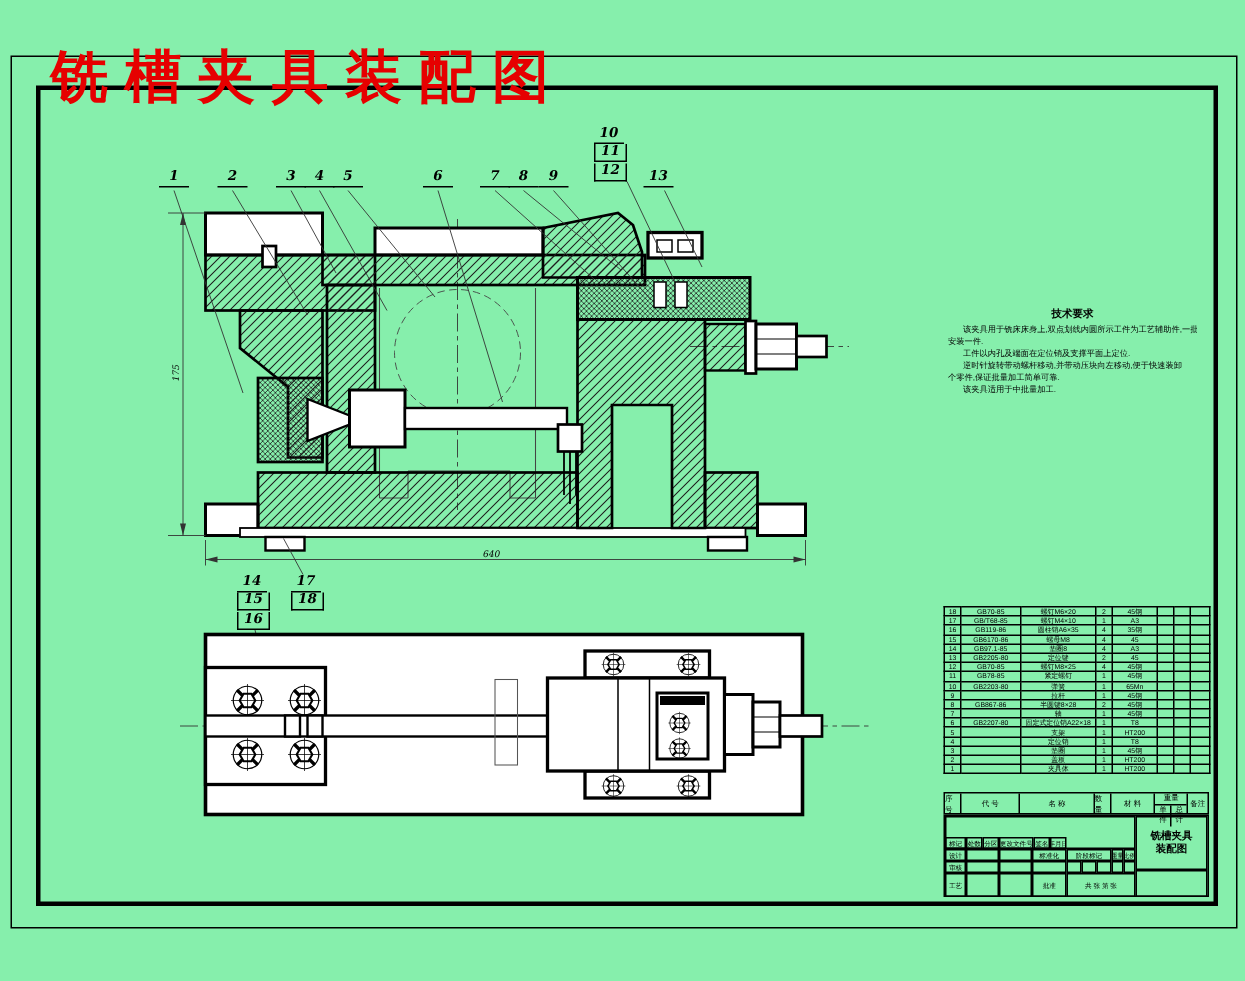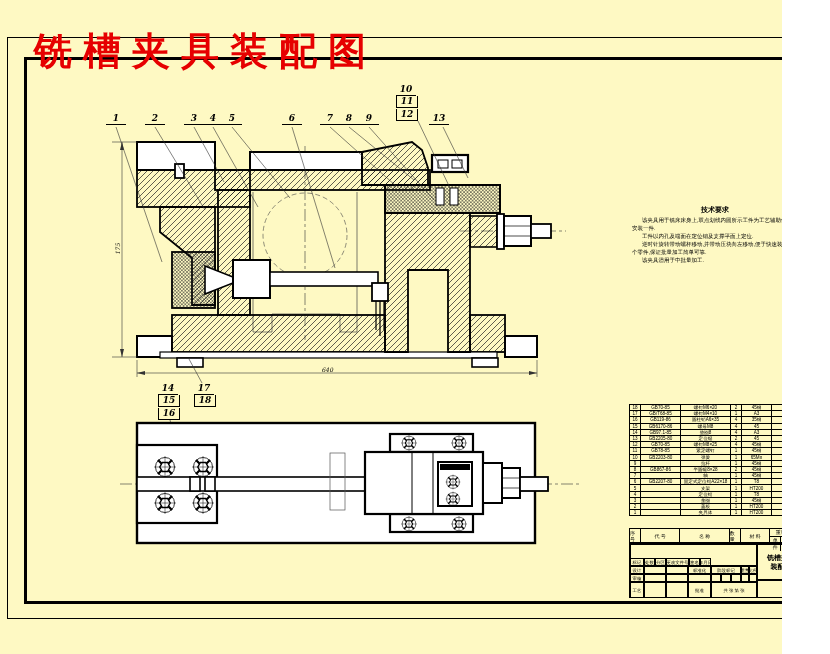--- a/index.html
+++ b/index.html
@@ -1,17 +1,17 @@
 <!DOCTYPE html>
 <html><head>
 <meta charset="utf-8">
 <style>
   html,body{margin:0;padding:0;background:#fff;}
-  .sheet{position:relative;width:750px;height:654px;background:#fef9c3;overflow:hidden;
-         font-family:"Liberation Sans",sans-serif;color:#000;padding-left:32px;}
+  .sheet{position:relative;width:830px;height:654px;background:#86efac;overflow:hidden;
+         font-family:"Liberation Sans",sans-serif;color:#000;}
   .outer-border{position:absolute;left:7px;top:37px;width:816px;height:580px;
                 border:1px solid #000;}
   .inner-border{position:absolute;left:24px;top:57px;width:782px;height:541px;
                 border:3px solid #000;}
   .main-title{position:absolute;left:34px;top:26px;font-family:"Liberation Serif",serif;
               font-size:38px;font-weight:bold;letter-spacing:11px;white-space:nowrap;}
   svg.canvas{position:absolute;left:0;top:0;width:830px;height:654px;}
   
   .co{position:absolute;font:italic bold 9px "DejaVu Serif",serif;color:#000;
       width:20px;text-align:center;line-height:11px;}

